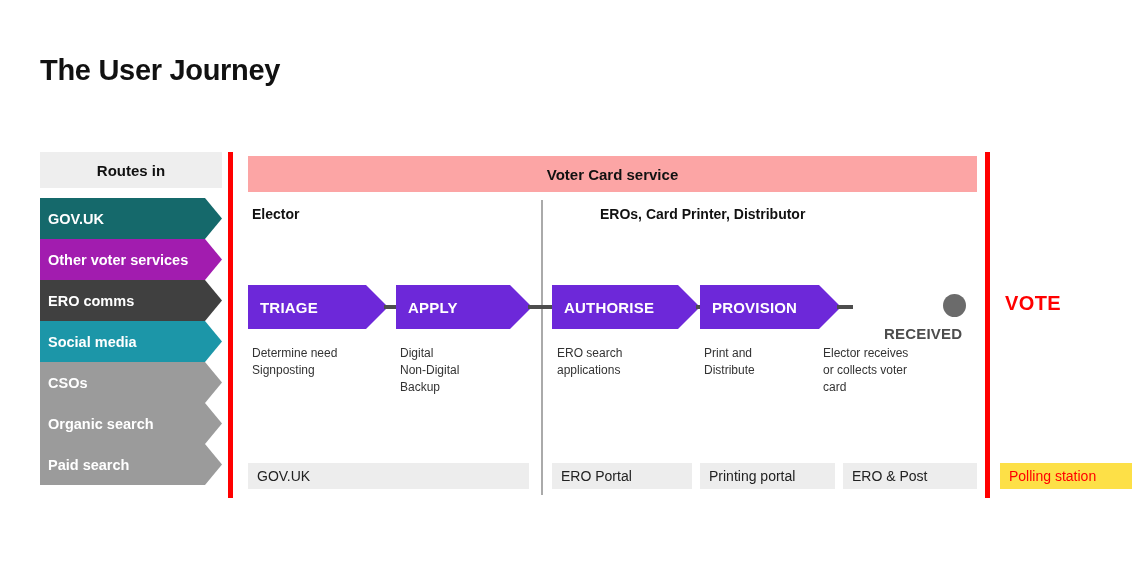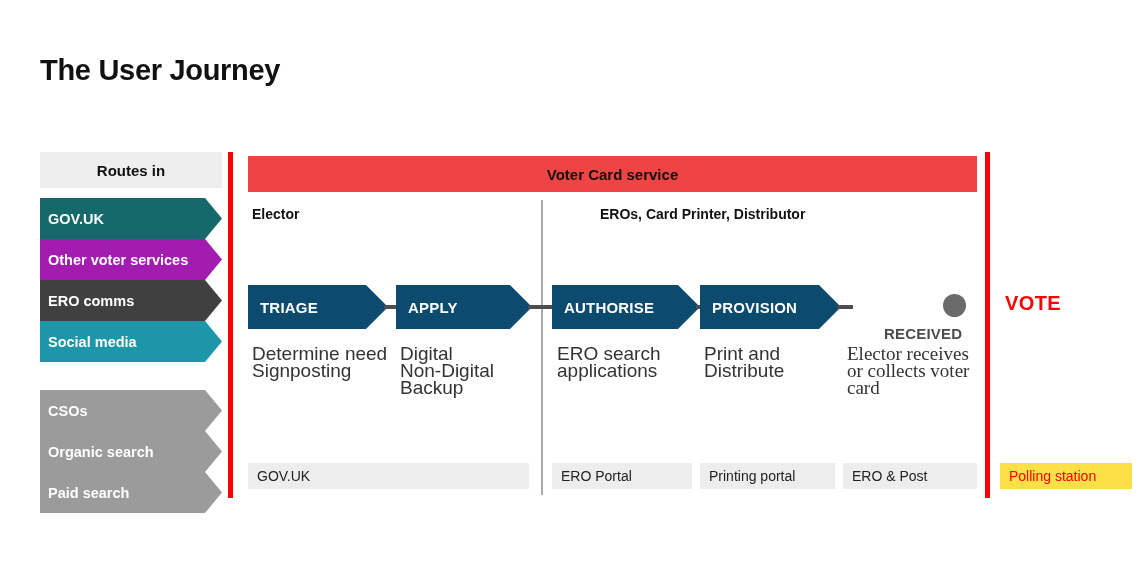--- a/index.html
+++ b/index.html
@@ -70,21 +70,21 @@
   .rail-left  { left: 228px; }
   .rail-right { left: 985px; }
 
   
   .service-header {
     position: absolute;
     left: 248px;
     top: 156px;
     width: 729px;
     height: 36px;
-    background: #ef4444;
+    background: #fca5a5;
     display: flex;
     align-items: center;
     justify-content: center;
     font-size: 15px;
     font-weight: bold;
     color: #111111;
   }
   .actor-label {
     position: absolute;
     top: 206px;
@@ -102,21 +102,21 @@
     width: 2px;
     height: 295px;
     background: #aaaaaa;
   }
 
   
   .steps { position: absolute; left: 0; top: 0; }
   .step-chevron {
     position: absolute;
     height: 44px;
-    background: #0c4a6e;
+    background: #6d28d9;
     display: flex;
     align-items: center;
     padding-left: 12px;
     box-sizing: border-box;
     font-size: 15px;
     font-weight: bold;
     color: #ffffff;
     letter-spacing: 0.2px;
     clip-path: polygon(0 0, calc(100% - 22px) 0, 100% 50%, calc(100% - 22px) 100%, 0 100%);
   }
@@ -137,21 +137,21 @@
   .step-dot {
     position: absolute;
     width: 23px;
     height: 23px;
     border-radius: 50%;
     background: #6b6b6b;
   }
   .step-desc {
     position: absolute;
     top: 345px;
-    font-size: 19px;
+    font-size: 12px;
     line-height: 17px;
     color: #333333;
     white-space: pre-line;
   }
 
   
   .vote-label {
     position: absolute;
     left: 1005px;
     top: 292px;
@@ -189,21 +189,21 @@
     </div>
     <div class="route-item" style="background: #a21caf;">
       <span>Other voter services</span>
     </div>
     <div class="route-item" style="background: #404040;">
       <span>ERO comms</span>
     </div>
     <div class="route-item" style="background: rgb(28, 150, 168);">
       <span>Social media</span>
     </div>
-    <div class="route-item" style="background: rgb(155, 155, 155); margin-top: 28px;">
+    <div class="route-item" style="background: rgb(155, 155, 155);">
       <span>CSOs</span>
     </div>
     <div class="route-item" style="background: rgb(155, 155, 155);">
       <span>Organic search</span>
     </div>
     <div class="route-item" style="background: rgb(155, 155, 155);">
       <span>Paid search</span>
     </div>
   </div>
 </div>
@@ -243,21 +243,21 @@
 
   <div class="step-desc" id="desc0" style="left: 252px; width: 140px;">Determine need
 Signposting</div>
   <div class="step-desc" id="desc1" style="left: 400px; width: 140px;">Digital
 Non-Digital
 Backup</div>
   <div class="step-desc" id="desc2" style="left: 557px; width: 140px;">ERO search
 applications</div>
   <div class="step-desc" id="desc3" style="left: 704px; width: 140px;">Print and
 Distribute</div>
-  <div class="step-desc" id="desc4" style="left: 847px; width: 130px; font-family: Liberation Serif, serif;">Elector receives
+  <div class="step-desc" id="desc4" style="left: 823px; width: 130px;">Elector receives
 or collects voter
 card</div>
 </div>
 
 <div class="vote-label">VOTE</div>
 
 <div class="channel-box" id="ch0" style="left: 248px; width: 281px;">GOV.UK</div>
 <div class="channel-box" id="ch1" style="left: 552px; width: 140px;">ERO Portal</div>
 <div class="channel-box" id="ch2" style="left: 700px; width: 135px;">Printing portal</div>
 <div class="channel-box" id="ch3" style="left: 843px; width: 134px;">ERO &amp; Post</div>

